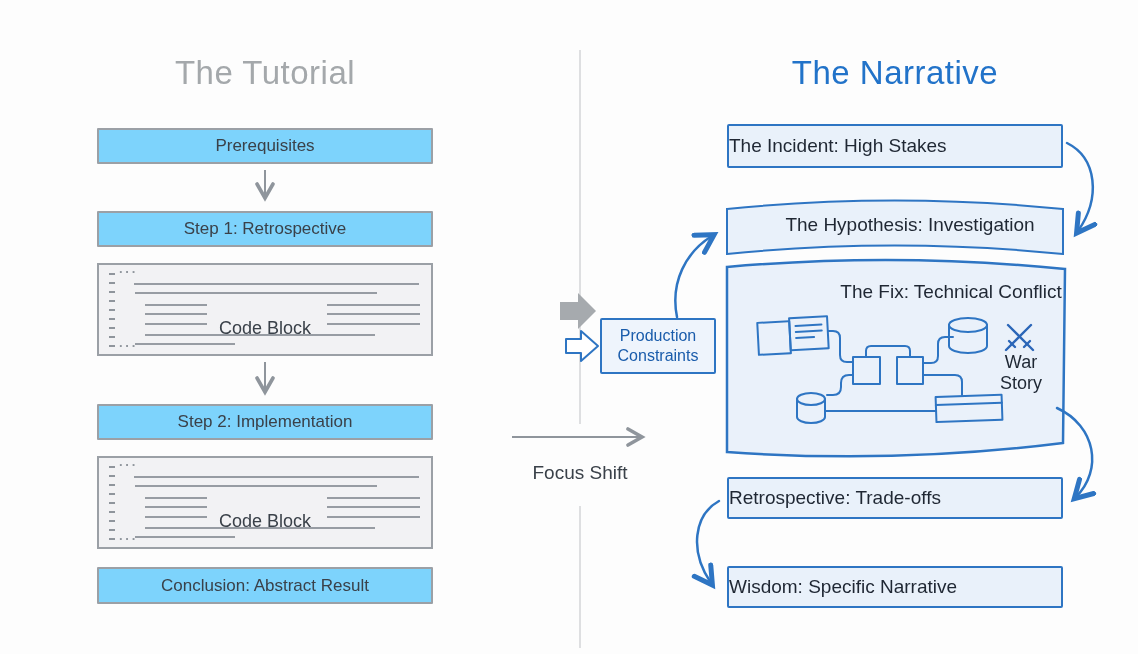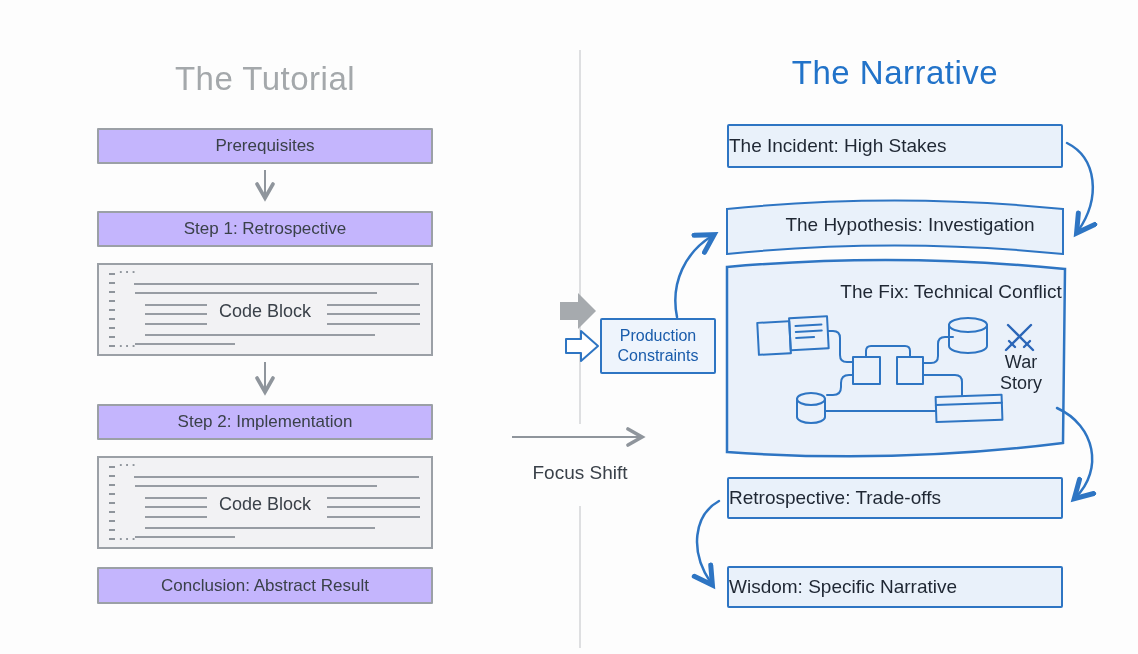--- a/index.html
+++ b/index.html
@@ -8,21 +8,21 @@
     font-family:"Liberation Sans", sans-serif;overflow:hidden;
   }
   .col-title{
     position:absolute;width:336px;text-align:center;
     font-size:33px;letter-spacing:.5px;
   }
   .title-gray{color:#a4a8ab;font-weight:400;}
   .title-blue{color:#2273c9;font-weight:500;}
   .gbox{
     position:absolute;left:97px;width:336px;box-sizing:border-box;
-    background:#c4b5fd;border:2px solid #9ba0a6;border-radius:1px;
+    background:#7dd3fc;border:2px solid #9ba0a6;border-radius:1px;
     display:flex;align-items:center;justify-content:center;
     font-size:17px;color:#3a4149;
   }
   .bbox{
     position:absolute;left:727px;width:336px;box-sizing:border-box;
     background:#e9f1fa;border:2px solid #2e75c3;border-radius:2px;
     display:flex;align-items:center;
     font-size:19px;color:#1f2733;
   }
   .code-block{
@@ -32,21 +32,21 @@
   .code-block .ln{position:absolute;height:2px;background:#979ca3;}
   .code-block .gutter{
     position:absolute;left:10px;top:8px;width:6px;height:78px;
     background-image:repeating-linear-gradient(#8f959c 0,#8f959c 2px,transparent 2px,transparent 9px);
   }
   .code-block .ell{
     position:absolute;left:20px;font-size:13px;letter-spacing:2px;
     color:#8f959c;line-height:10px;font-weight:bold;
   }
   .code-label{
-    position:absolute;left:0;right:0;top:36px;text-align:center;
+    position:absolute;left:0;right:0;top:53px;text-align:center;
     font-size:18px;color:#3a4149;
   }
   .small-note{
     position:absolute;box-sizing:border-box;text-align:center;
     display:flex;align-items:center;justify-content:center;line-height:1.25;
   }
   .generic{
     left:448px;top:283px;width:112px;height:58px;
     background:#f0f0f2;border:2px solid #9ba0a6;
     font-size:17px;color:#3a4149;
@@ -142,21 +142,21 @@
     </g>
 
     <g stroke="#2b66b8" stroke-width="2.4" fill="none" stroke-linecap="round">
       <line x1="1008" y1="325" x2="1033" y2="350"></line>
       <line x1="1031" y1="325" x2="1006" y2="350"></line>
       <line x1="1024" y1="347" x2="1030" y2="341"></line>
       <line x1="1009" y1="341" x2="1015" y2="347"></line>
     </g>
   </svg>
 
-  <div class="col-title title-gray layer" style="left:97px;top:60px;">The Tutorial</div>
+  <div class="col-title title-gray layer" style="left:97px;top:54px;">The Tutorial</div>
 
   <div class="gbox layer" style="top:128px;height:36px;">
     <span>Prerequisites</span>
   </div>
 
   <div class="gbox layer" style="top:211px;height:36px;">
     <span>Step 1: Retrospective</span>
   </div>
 
   <div class="code-block layer" style="top:263px;">

